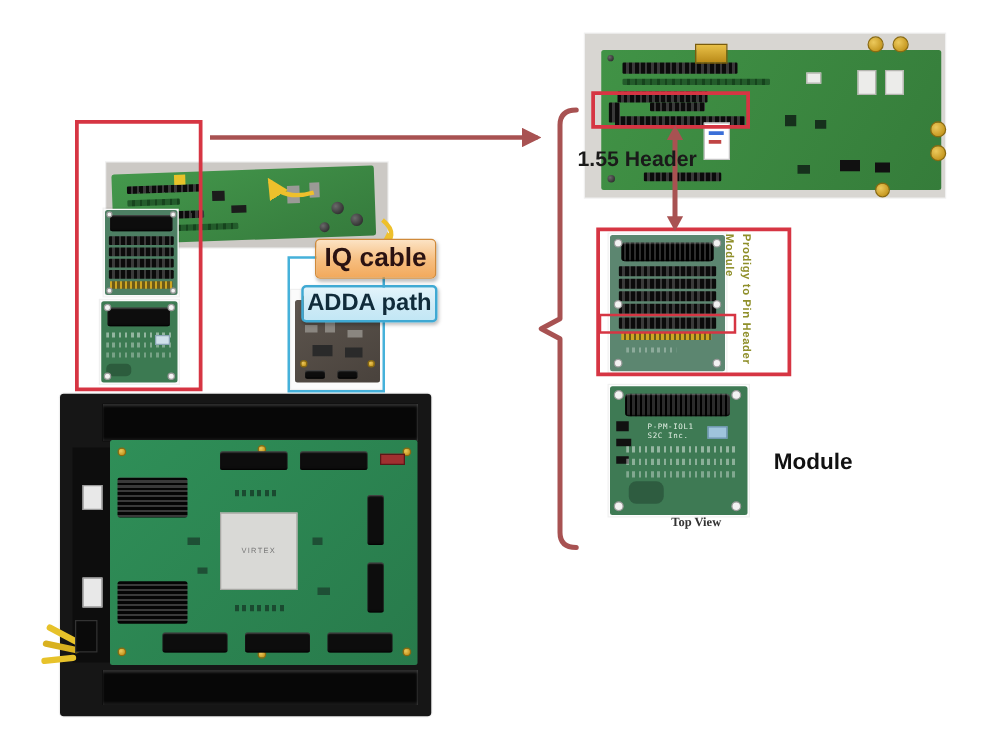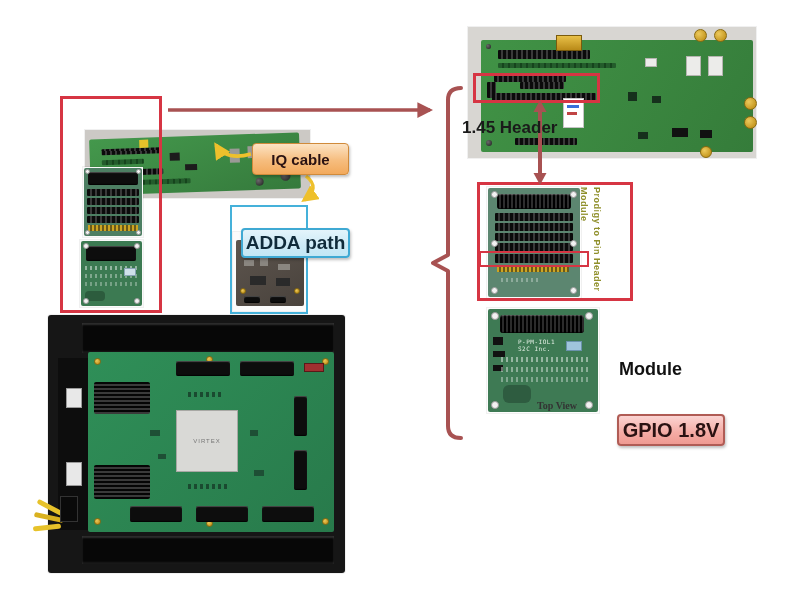--- a/index.html
+++ b/index.html
@@ -10,21 +10,21 @@
   .abs{position:absolute;}
   
   .label{
     display:flex;align-items:center;justify-content:center;
     font-weight:bold;color:#2a1212;border-radius:4px;
     box-shadow:1px 2px 3px rgba(0,0,0,0.25);
     white-space:nowrap;box-sizing:border-box;
   }
   .label-pinkbig{background:linear-gradient(180deg,#fbccd1 0%,#f6a3ac 55%,#f2939e 100%);border:3px solid #cf2736;font-size:20px;}
   .label-pink{background:linear-gradient(180deg,#fbd4d2 0%,#f4aba4 60%,#ef9a92 100%);border:2px solid #b05c55;font-size:20px;}
-  .label-orange{background:linear-gradient(180deg,#fce3c4 0%,#f6bd7e 55%,#f2a95c 100%);border:1.5px solid #d08a3a;font-size:15px;}
+  .label-orange{background:linear-gradient(180deg,#fce3c4 0%,#f6bd7e 55%,#f2a95c 100%);border:1.5px solid #d08a3a;font-size:21px;margin-top:48px;}
   .label-blue{background:linear-gradient(180deg,#e3f4fb 0%,#cdeaf6 60%,#c2e7f5 100%);border:2px solid #3fa9d3;font-size:19px;color:#102b3a;}
   
   .redbox{border:3px solid #d63543;box-sizing:border-box;background:transparent;}
   .redbox-thin{border:2.5px solid #d63543;box-sizing:border-box;background:transparent;}
   .bluebox{border:2.5px solid #45b1da;box-sizing:border-box;background:transparent;}
   
   .photo{box-shadow:0 0 0 1px rgba(0,0,0,0.06);}
   .pcb{border-radius:2px;}
   .conn{background:#0d0d0d;border-radius:2px;box-shadow:inset 0 1px 1px rgba(255,255,255,0.25), inset 0 -1px 1px rgba(0,0,0,0.8);}
   .pins-row{background:repeating-linear-gradient(90deg,#0b0b0b 0 3px,#3a3a3a 3px 5px);border-radius:1px;}
@@ -248,22 +248,21 @@
     <path d="M461,88 Q448,88 448,100 L448,255 L433,263 L448,271 L448,426 Q448,438 461,438" fill="none" stroke="#a85252" stroke-width="4" stroke-linejoin="round" stroke-linecap="round"></path>
     <line x1="540" y1="110" x2="540" y2="175" stroke="#a85252" stroke-width="4"></line>
     <polygon points="540,100 533.5,112 546.5,112" fill="#a85252"></polygon>
     <polygon points="540,185 533.5,173 546.5,173" fill="#a85252"></polygon>
     <path d="M251,154 Q226,161 216,145" fill="none" stroke="#eec02c" stroke-width="3.5" marker-end="url(#ah-yellow)"></path>
     <path d="M306,176 Q321,188 304,200" fill="none" stroke="#eec02c" stroke-width="3.5" marker-end="url(#ah-yellow)"></path>
   </svg>
 
   <div class="abs label label-orange" style="left:252px;top:143px;width:97px;height:32px;">IQ cable</div>
   <div class="abs label label-blue" style="left:241px;top:190px;width:109px;height:30px;margin-top:38px;">ADDA path</div>
-  <div class="abs plain-text" style="left:462px;top:118px;font-size:17px;">1.45 Header</div>
+  <div class="abs plain-text" style="left:462px;top:118px;font-size:17px;">1.55 Header</div>
   <div class="abs vert-note" style="left:577px;top:187px;height:118px;">
     <div>Prodigy to Pin Header</div>
     <div>Module</div>
   </div>
-  <div class="abs topview" style="left:537px;top:400px;">Top View</div>
+  <div class="abs topview" style="left:537px;top:413px;">Top View</div>
   <div class="abs" style="left:619px;top:359px;font-size:18px;font-weight:bold;color:#111;">Module</div>
-  <div class="abs label label-pink" style="left:617px;top:414px;width:108px;height:32px;">GPIO 1.8V</div>
 
 </div>
 
 </body></html>

